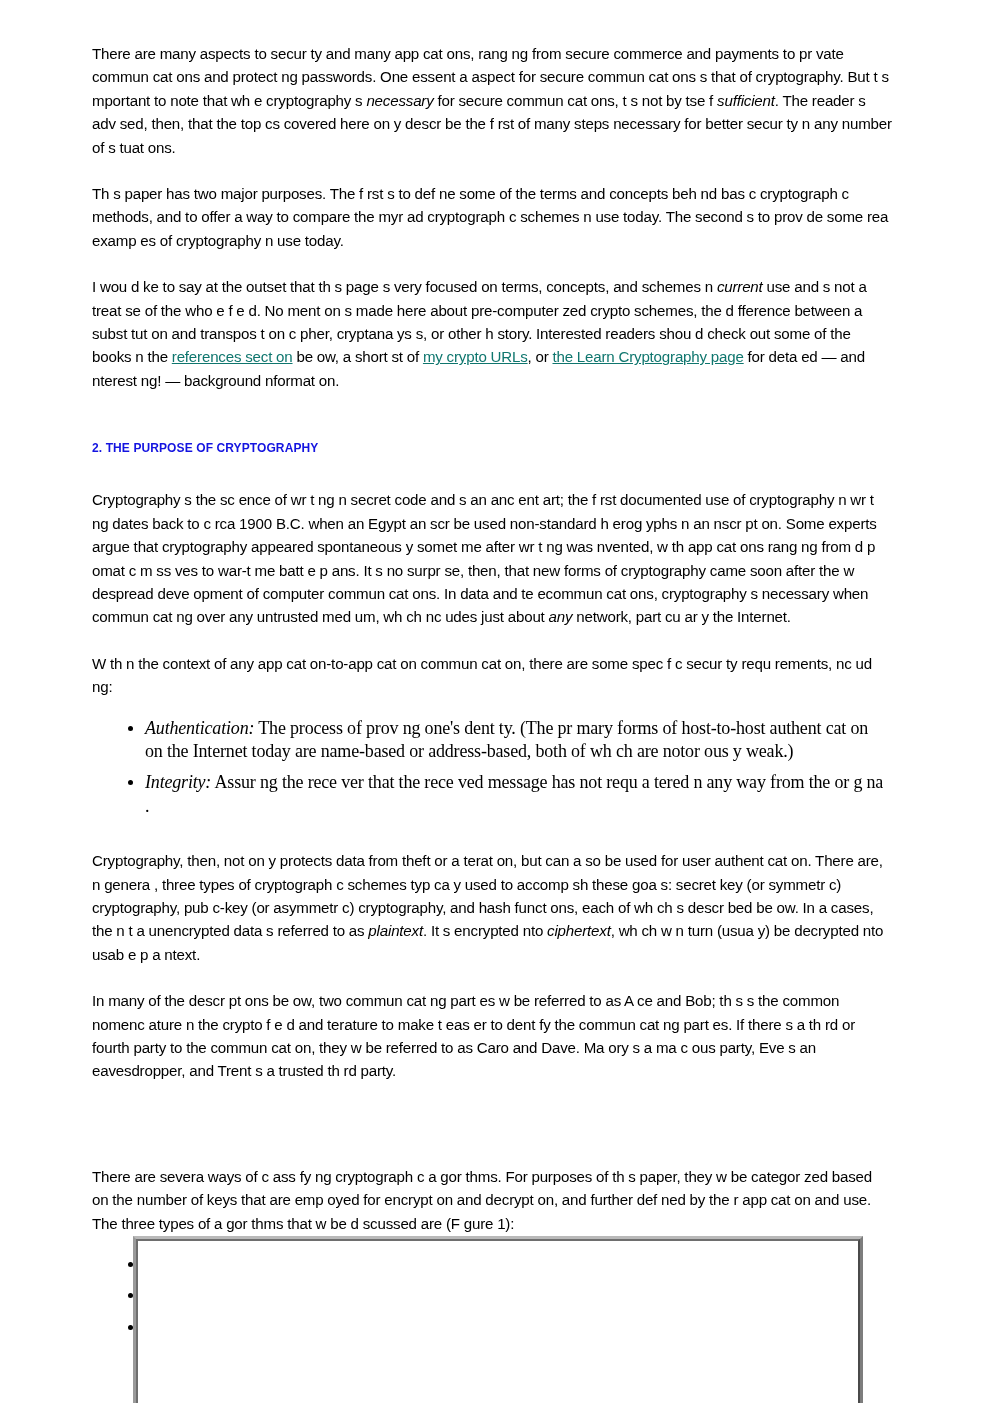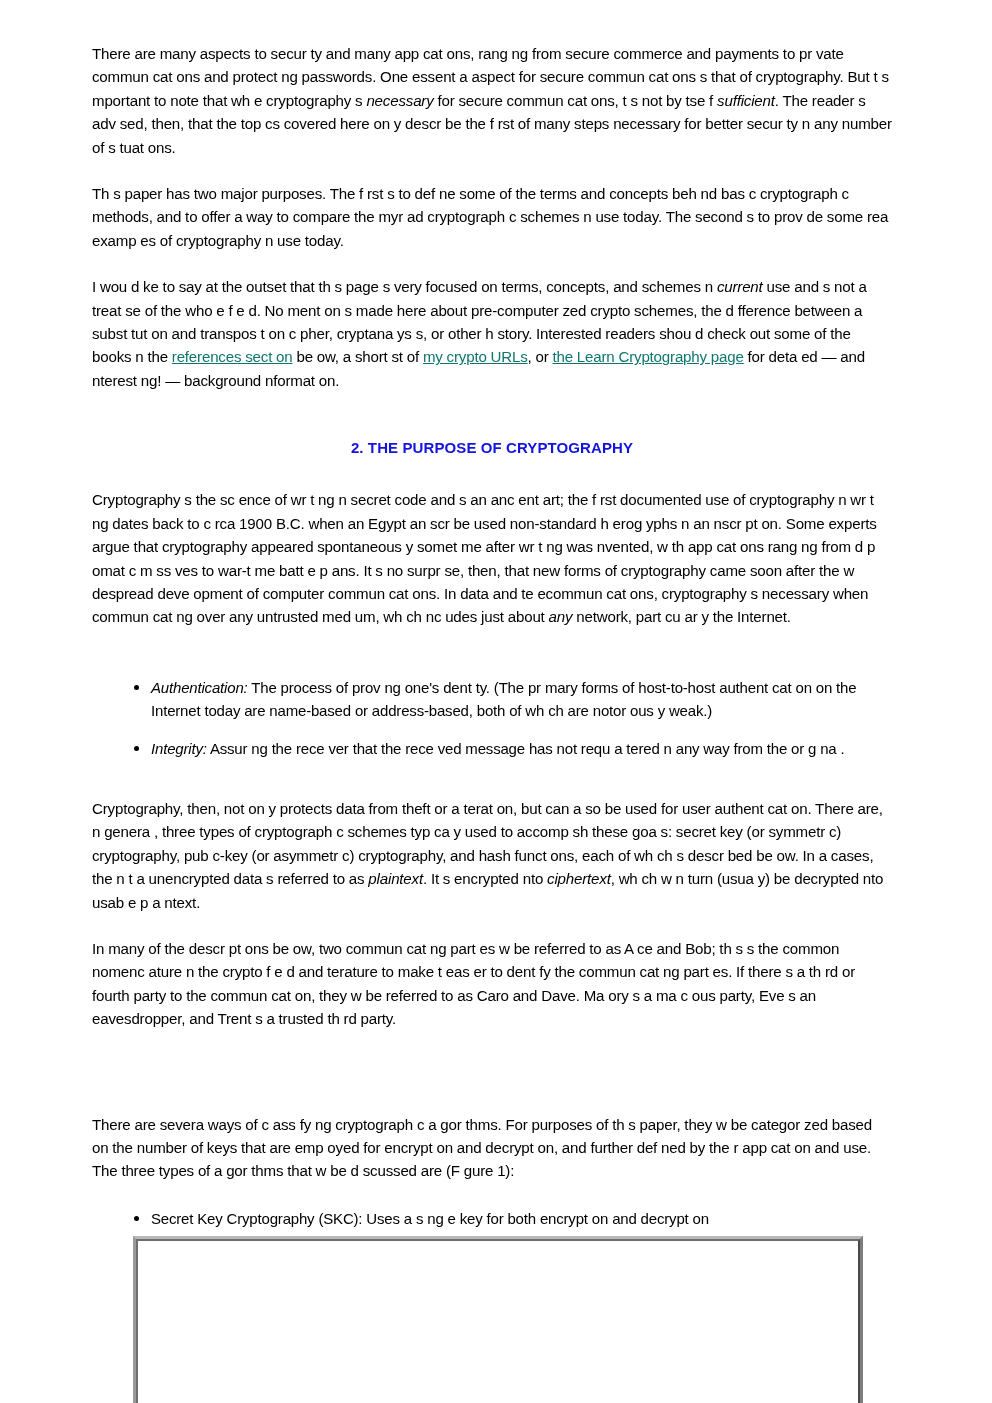--- a/index.html
+++ b/index.html
@@ -42,46 +42,47 @@
     word-spacing: -0.1px;
     color: #000000;
   }
 
   .gap-para { height: 23px; }
   .gap-small { height: 10px; }
 
   h2.section-heading {
     margin: 0;
     padding: 0;
-    font-size: 15px;
+    font-size: 12px;
     font-weight: bold;
     color: #1414e0;
-    text-align: center;
+    text-align: left;
     letter-spacing: 0.1px;
     line-height: 22px;
   }
 
   .gap-before-heading { height: 45px; }
   .gap-after-heading  { height: 29px; }
 
   .gap-before-heading3 { height: 52px; }
   .gap-after-heading3  { height: 30px; }
 
   ul.bullets {
     margin: 0;
     padding: 0 0 0 0;
     list-style: none;
   }
   ul.bullets li {
     position: relative;
     padding-left: 45px;
-    font-size: 15px;
+    font-size: 18px;
     line-height: 23.4px;
     letter-spacing: -0.18px;
-    margin: 14px;
+    margin: 8px;
+    font-family: Liberation Serif, serif;
   }
   ul.bullets li .bullet-dot {
     position: absolute;
     left: 28px;
     top: 9px;
     width: 5px;
     height: 5px;
     border-radius: 50%;
     background: #000000;
   }
@@ -136,20 +137,21 @@
     <div class="gap-before-heading"></div>
 
     <h2 class="section-heading">2. THE PURPOSE OF CRYPTOGRAPHY</h2>
 
     <div class="gap-after-heading"></div>
 
     <p class="para"><span>Cryptography  s the sc ence of wr t ng  n secret code and  s an anc ent art; the f rst documented use of cryptography  n wr t ng dates back to c rca 1900 B.C. when an Egypt an scr be used non-standard h erog yphs  n an  nscr pt on. Some experts argue that cryptography appeared spontaneous y somet me after wr t ng was  nvented, w th app  cat ons rang ng from d p omat c m ss ves to war-t me batt e p ans. It  s no surpr se, then, that new forms of cryptography came soon after the w despread deve opment of computer commun cat ons. In data and te ecommun cat ons, cryptography  s necessary when commun cat ng over any untrusted med um, wh ch  nc udes just about </span><i>any</i><span> network, part cu ar y the Internet.</span></p>
 
     <div class="gap-para"></div>
 
+    <p class="para">W th n the context of any app  cat on-to-app  cat on commun cat on, there are some spec f c secur ty requ rements,  nc ud ng:</p>
 
     <div class="gap-small"></div>
 
     <ul class="bullets">
       <li>
         <span class="bullet-dot"></span><i>Authentication:</i><span> The process of prov ng one's  dent ty. (The pr mary forms of host-to-host authent cat on on the Internet today are name-based or address-based, both of wh ch are notor ous y weak.)</span>
       </li>
       <li>
         <span class="bullet-dot"></span><i>Integrity:</i><span> Assur ng the rece ver that the rece ved message has not requ a tered  n any way from the or g na .</span>
       </li>

